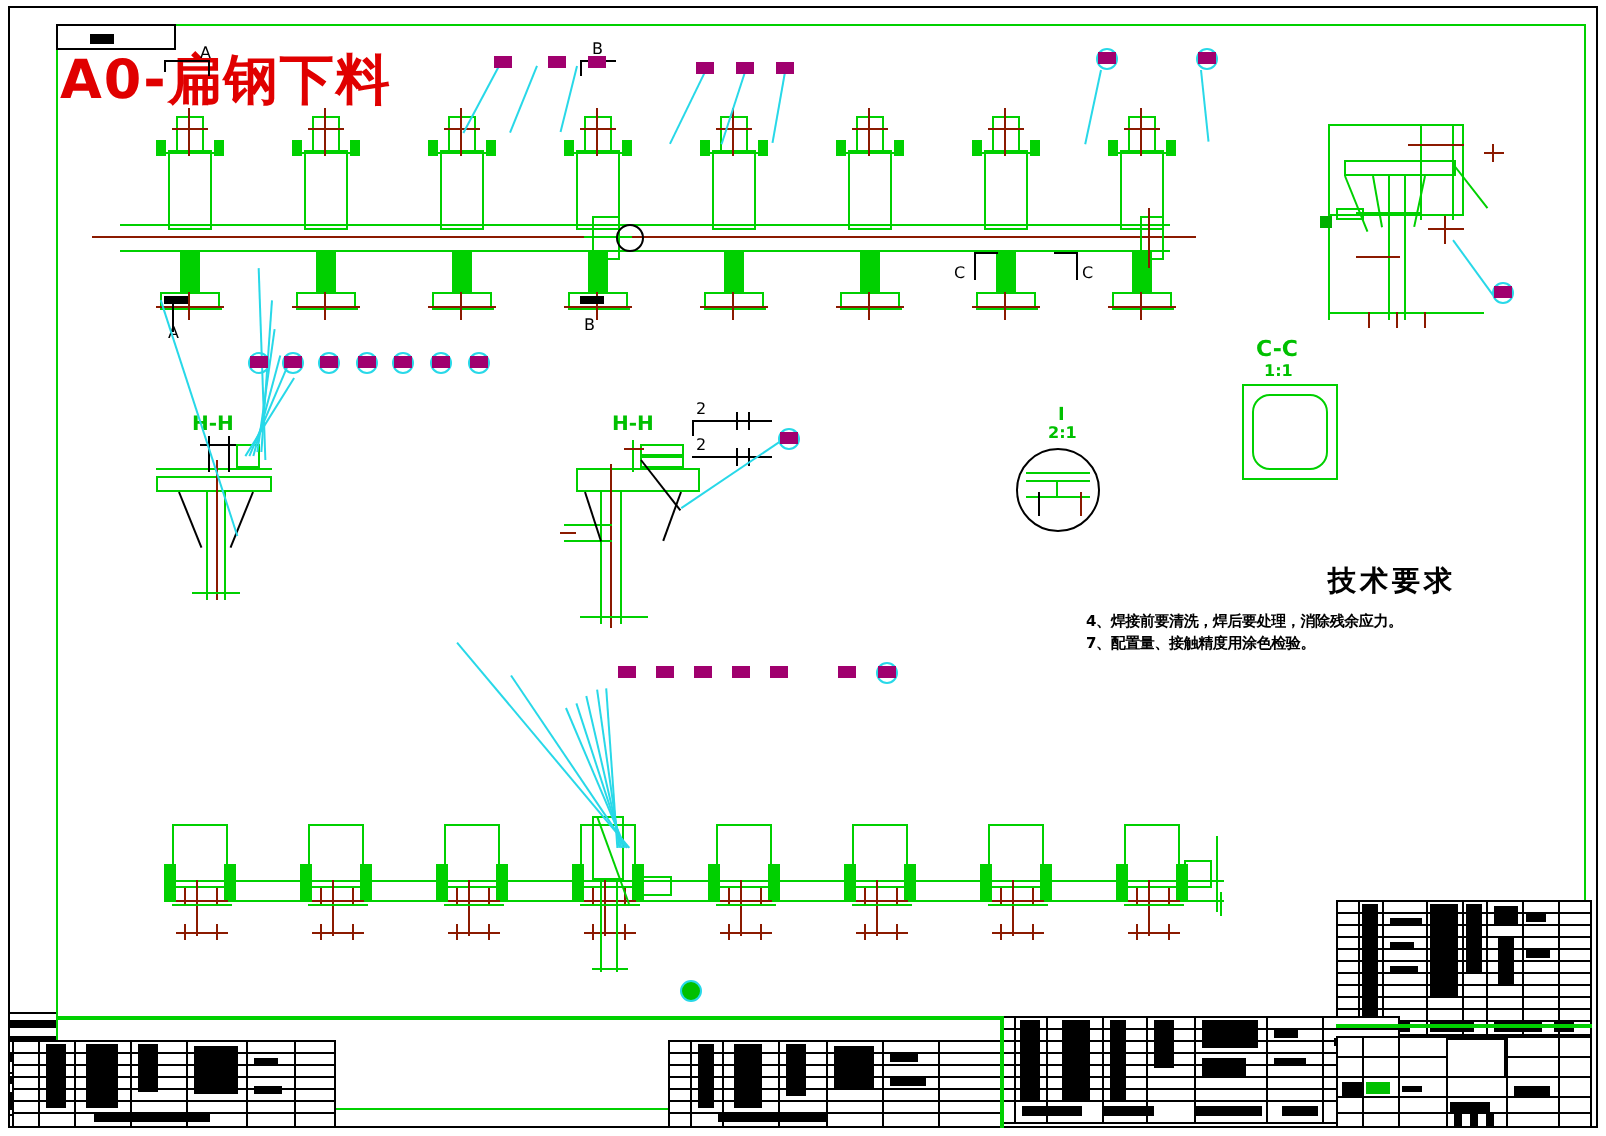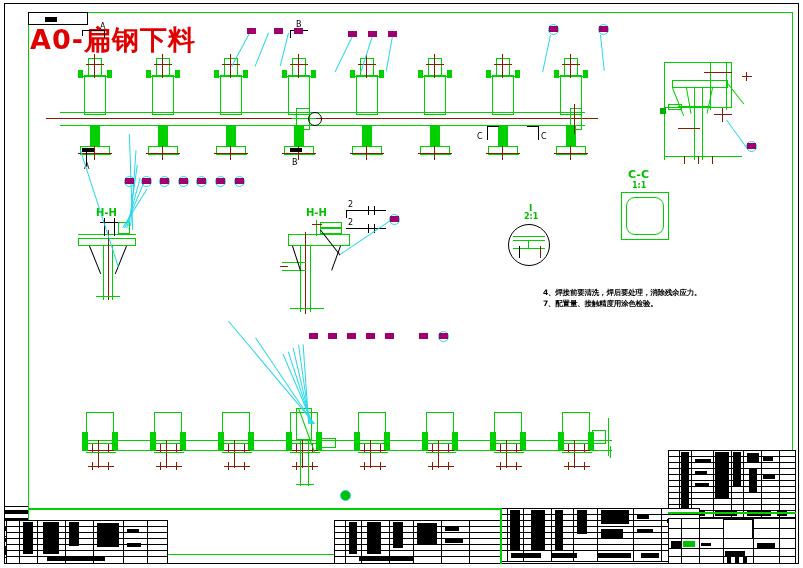--- a/index.html
+++ b/index.html
@@ -403,20 +403,21 @@
     <div class="bl" style="left:368px;top:224px;width:1.2px;height:9px;"></div>
     <div class="bl" style="left:374px;top:224px;width:1.2px;height:9px;"></div>
     <div class="lbl-b" style="left:348px;top:218px;">2</div>
     <div class="bl" style="left:320px;top:230px;width:1px;height:32px;transform:rotate(-38deg);transform-origin:top;"></div>
     <div class="cy" style="left:340px;top:254px;width:1.2px;height:68px;transform:rotate(-124deg);transform-origin:top;"></div>
     <div class="bal" style="left:389px;top:214px;"></div>
     <div class="tag" style="left:390px;top:216px;"></div>
   </div>
 
   <div class="tech">
+    <div class="tech-h">技术要求</div>
     <div style="margin-top:5px;">
       <div class="tech-l">4、焊接前要清洗，焊后要处理，消除残余应力。</div>
       <div class="tech-l">7、配置量、接触精度用涂色检验。</div>
     </div>
   </div>
 
   <div>
     <div class="gl" style="left:82px;top:440px;width:530px;height:1.4px;"></div>
     <div class="gl" style="left:82px;top:450px;width:530px;height:1.4px;"></div>
     <div class="gl" style="left:608px;top:418px;width:1.4px;height:38px;"></div>

